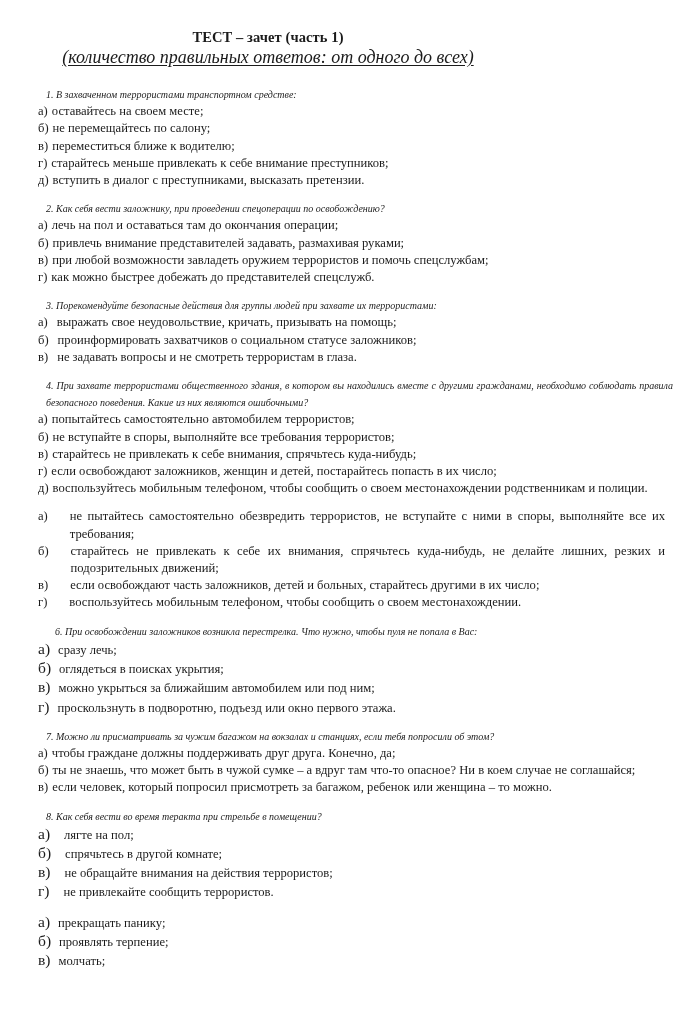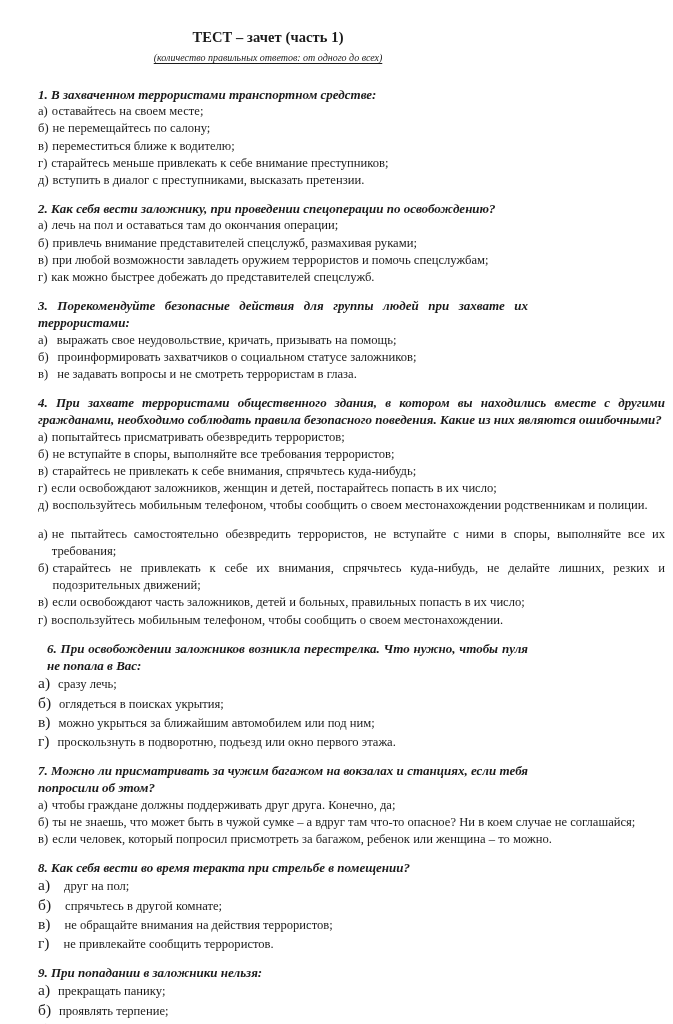--- a/index.html
+++ b/index.html
@@ -32,21 +32,21 @@
     text-align: center;
   }
   .doc-title {
     font-size: 14.5px;
     font-weight: bold;
     letter-spacing: 0.1px;
     line-height: 18px;
     margin: 0;
   }
   .doc-subtitle {
-    font-size: 10px;
+    font-size: 18px;
     font-style: italic;
     line-height: 19px;
     margin: 2px 0 0 0;
   }
   .doc-subtitle span.u {
     text-decoration: underline;
     text-underline-offset: 2px;
   }
 
   
@@ -55,26 +55,26 @@
     margin-top: 19px;
   }
 
   .qblock {
     margin-bottom: 11px;
   }
   .qblock:last-child { margin-bottom: 0; }
 
   .q-header {
     font-style: italic;
-    font-weight: bold;
-    font-size: 13px;
+    font-weight: normal;
+    font-size: 10px;
     line-height: 17.2px;
     text-align: justify;
     text-justify: inter-word;
-    margin: 0 0 0 0;
+    margin: 0 0 0 8px;
     padding-right: 0;
   }
   
   .q-header.wrap {
     width: 627px;
   }
   .q-header.indent {
     padding-left: 9px;
   }
 
@@ -95,20 +95,21 @@
     white-space: pre;
   }
   .opt .txt {
     flex: 1 1 auto;
   }
 
   
   .opts.justified .opt .txt {
     text-align: justify;
     text-justify: inter-word;
+    margin-left: 18px;
   }
   .opts.justified {
     width: 627px;
   }
 
   
   .opts.wide { width: 634px; }
 
   
   .mark-narrow { margin-right: 4px; }
@@ -164,21 +165,21 @@
 
     <div class="qblock">
       <div class="q-header">2. Как себя вести заложнику, при проведении спецоперации по освобождению?</div>
       <ul class="opts">
         <li class="opt">
             <span class="mark mark-narrow">а)</span>
             <span class="txt">лечь на пол и оставаться там до окончания операции;</span>
           </li>
         <li class="opt">
             <span class="mark mark-narrow">б)</span>
-            <span class="txt">привлечь внимание представителей спецслужб, размахивая руками;</span>
+            <span class="txt">привлечь внимание представителей задавать, размахивая руками;</span>
           </li>
         <li class="opt">
             <span class="mark mark-narrow">в)</span>
             <span class="txt">при любой возможности завладеть оружием террористов и помочь спецслужбам;</span>
           </li>
         <li class="opt">
             <span class="mark mark-narrow">г)</span>
             <span class="txt">как можно быстрее добежать до представителей спецслужб.</span>
           </li>
       </ul>
@@ -200,21 +201,21 @@
             <span class="txt">не задавать вопросы и не смотреть террористам в глаза.</span>
           </li>
       </ul>
     </div>
 
     <div class="qblock">
       <div class="q-header wrap">4. При захвате террористами общественного здания, в котором вы находились вместе с другими гражданами, необходимо соблюдать правила безопасного поведения. Какие из них являются ошибочными?</div>
       <ul class="opts wide">
         <li class="opt">
             <span class="mark mark-narrow">а)</span>
-            <span class="txt">попытайтесь присматривать обезвредить террористов;</span>
+            <span class="txt">попытайтесь самостоятельно автомобилем террористов;</span>
           </li>
         <li class="opt">
             <span class="mark mark-narrow">б)</span>
             <span class="txt">не вступайте в споры, выполняйте все требования террористов;</span>
           </li>
         <li class="opt">
             <span class="mark mark-narrow">в)</span>
             <span class="txt">старайтесь не привлекать к себе внимания, спрячьтесь куда-нибудь;</span>
           </li>
         <li class="opt">
@@ -233,21 +234,21 @@
         <li class="opt">
             <span class="mark mark-narrow">а)</span>
             <span class="txt">не пытайтесь самостоятельно обезвредить террористов, не вступайте с ними в споры, выполняйте все их требования;</span>
           </li>
         <li class="opt">
             <span class="mark mark-narrow">б)</span>
             <span class="txt">старайтесь не привлекать к себе их внимания, спрячьтесь куда-нибудь, не делайте лишних, резких и подозрительных движений;</span>
           </li>
         <li class="opt">
             <span class="mark mark-narrow">в)</span>
-            <span class="txt">если освобождают часть заложников, детей и больных, правильных попасть в их число;</span>
+            <span class="txt">если освобождают часть заложников, детей и больных, старайтесь другими в их число;</span>
           </li>
         <li class="opt">
             <span class="mark mark-narrow">г)</span>
             <span class="txt">воспользуйтесь мобильным телефоном, чтобы сообщить о своем местонахождении.</span>
           </li>
       </ul>
     </div>
 
     <div class="qblock">
       <div class="q-header indent">6.   При освобождении заложников возникла перестрелка. Что нужно, чтобы пуля не попала в Вас:</div>
@@ -287,39 +288,38 @@
             <span class="txt">если человек, который попросил присмотреть за багажом, ребенок или женщина – то можно.</span>
           </li>
       </ul>
     </div>
 
     <div class="qblock">
       <div class="q-header">8. Как себя вести во время теракта при стрельбе в помещении?</div>
       <ul class="opts big-marks gap">
         <li class="opt">
             <span class="mark">а)</span>
-            <span class="txt">друг на пол;</span>
+            <span class="txt">лягте на пол;</span>
           </li>
         <li class="opt">
             <span class="mark">б)</span>
             <span class="txt">спрячьтесь в другой комнате;</span>
           </li>
         <li class="opt">
             <span class="mark">в)</span>
             <span class="txt">не обращайте внимания на действия террористов;</span>
           </li>
         <li class="opt">
             <span class="mark">г)</span>
             <span class="txt">не привлекайте сообщить террористов.</span>
           </li>
       </ul>
     </div>
 
     <div class="qblock">
-      <div class="q-header">9. При попадании в заложники нельзя:</div>
       <ul class="opts big-marks">
         <li class="opt">
             <span class="mark">а)</span>
             <span class="txt">прекращать панику;</span>
           </li>
         <li class="opt">
             <span class="mark">б)</span>
             <span class="txt">проявлять терпение;</span>
           </li>
         <li class="opt">

